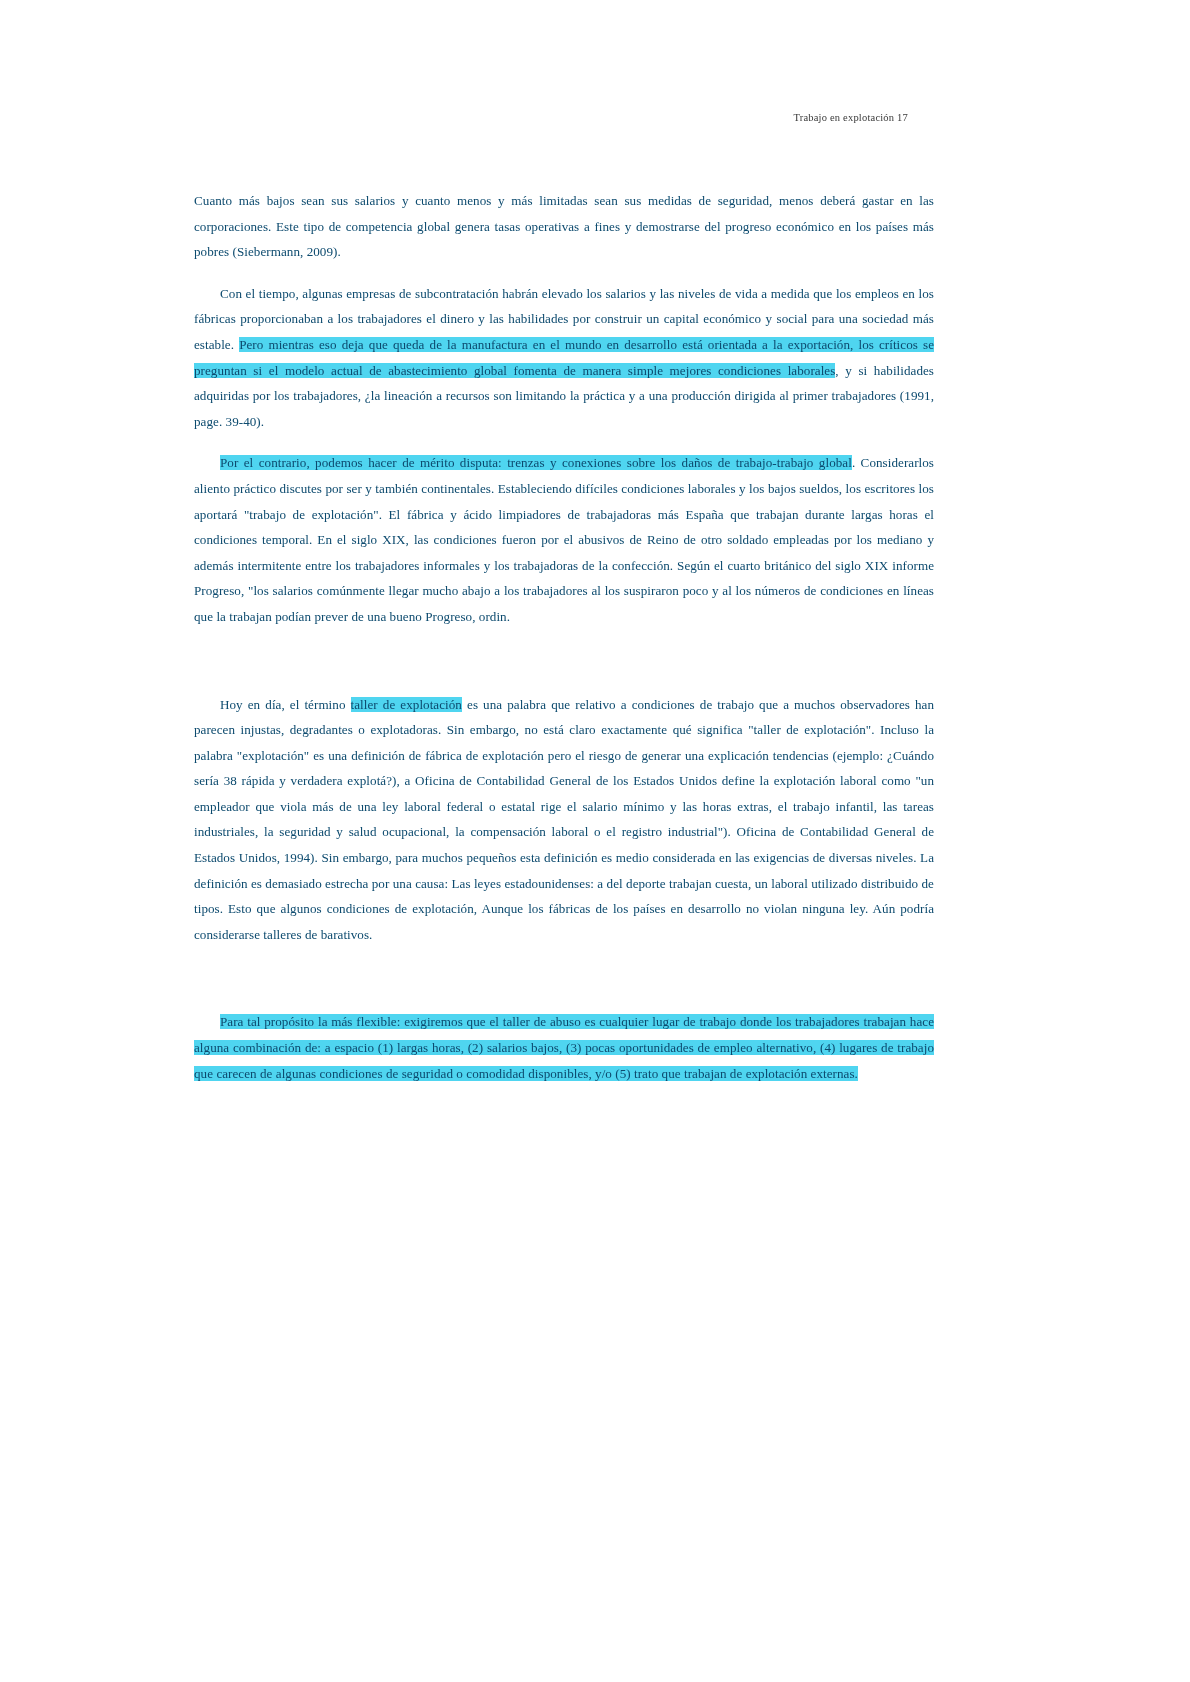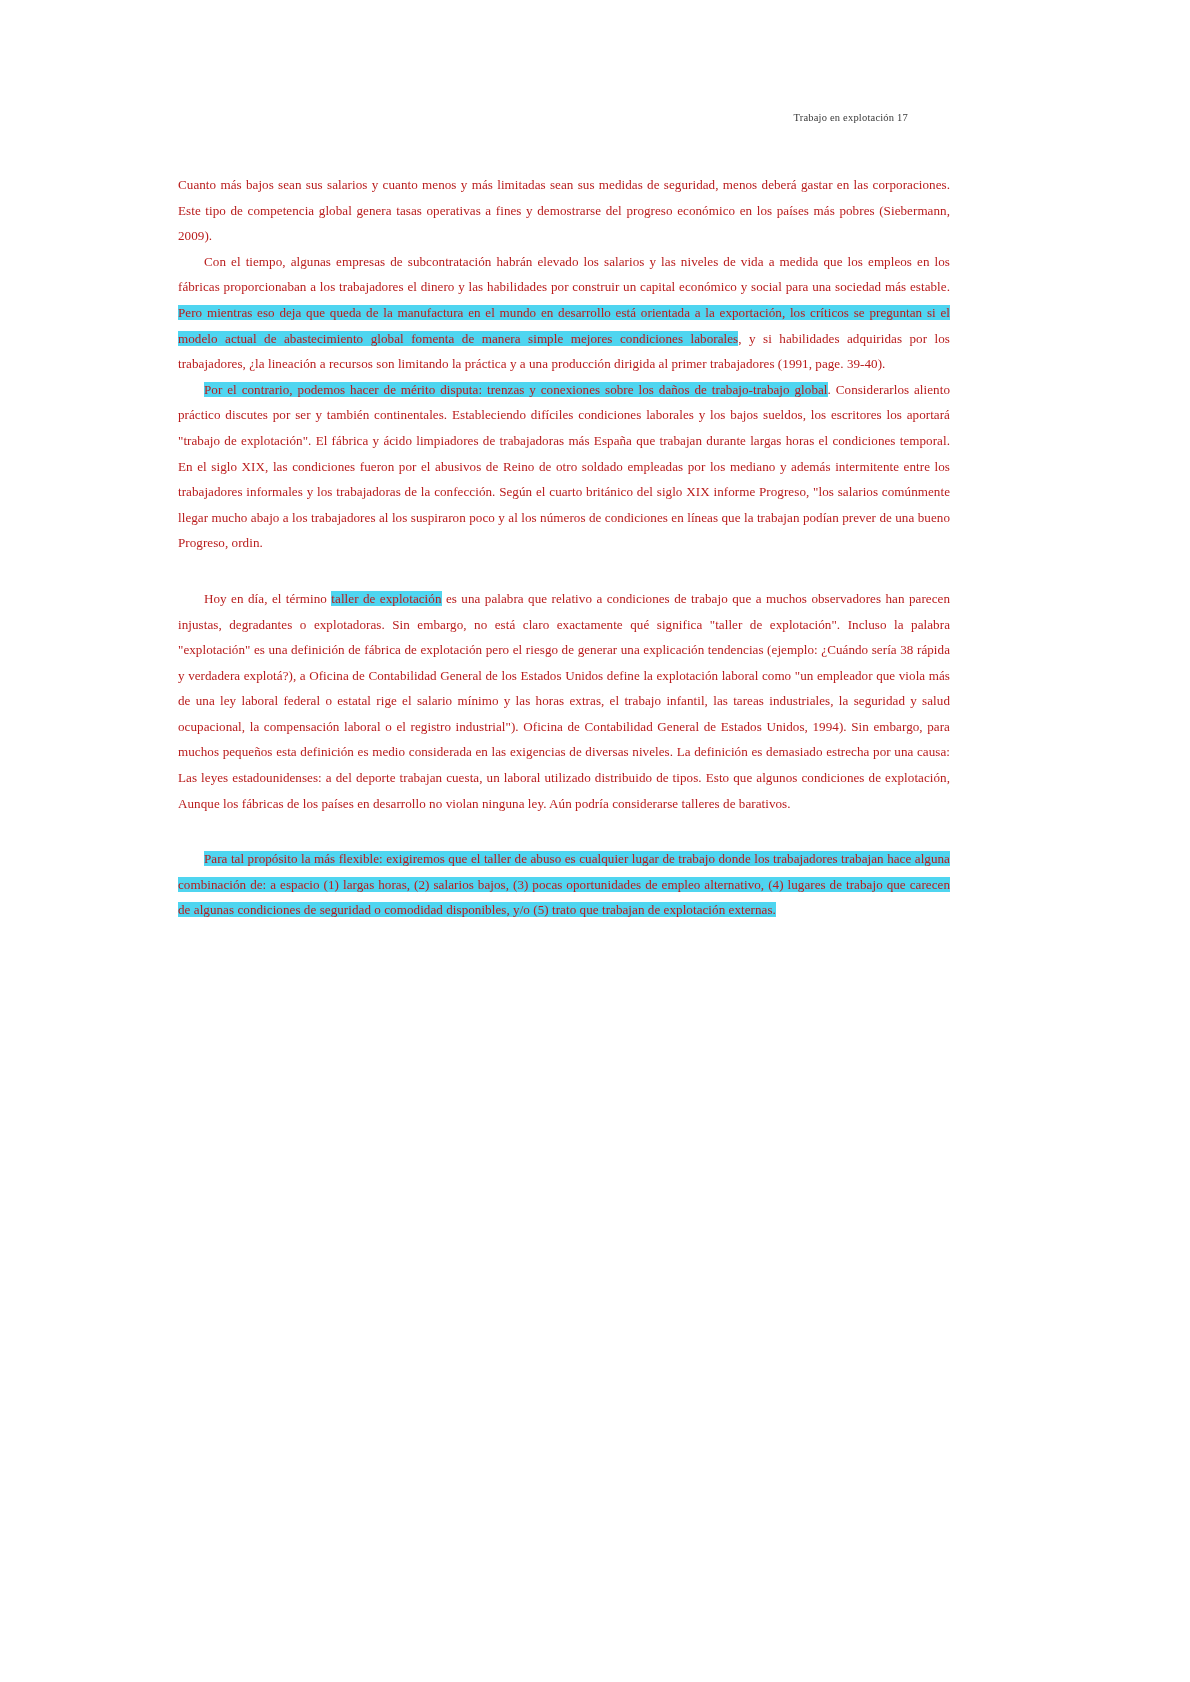--- a/index.html
+++ b/index.html
@@ -33,25 +33,25 @@
     font-family: "Liberation Serif", serif;
     white-space: nowrap;
   }
   .content {
     position: absolute;
     left: 178px;
     top: 172px;
     width: 772px;
   }
   p {
-    margin: 0;
+    margin: 16px;
     font-size: 13.1px;
     line-height: 25.6px;
     text-align: justify;
-    color: #b91c1c;
+    color: #0c4a6e;
     letter-spacing: 0.05px;
   }
   p.indent {
     text-indent: 26px;
   }
   p + p {
     margin-top: 0;
   }
   .gap-medium { height: 30px; }
   .hl-b {

